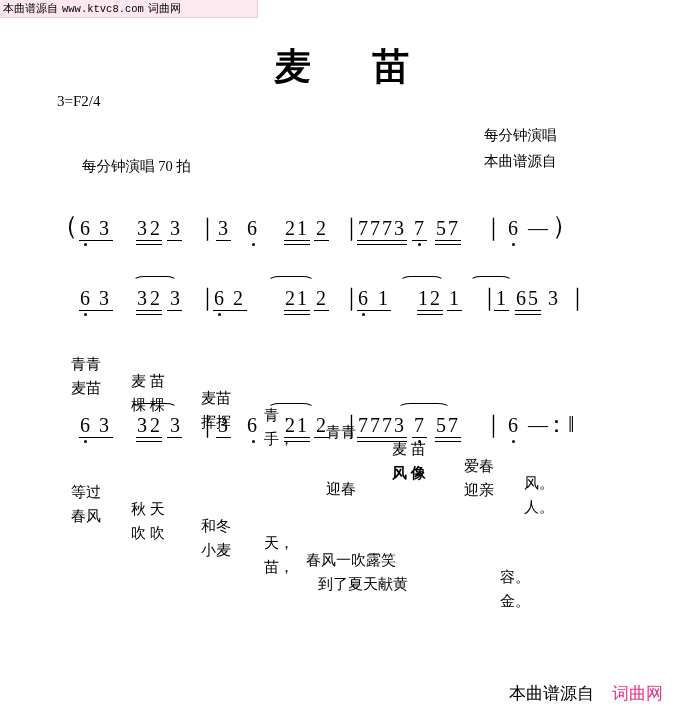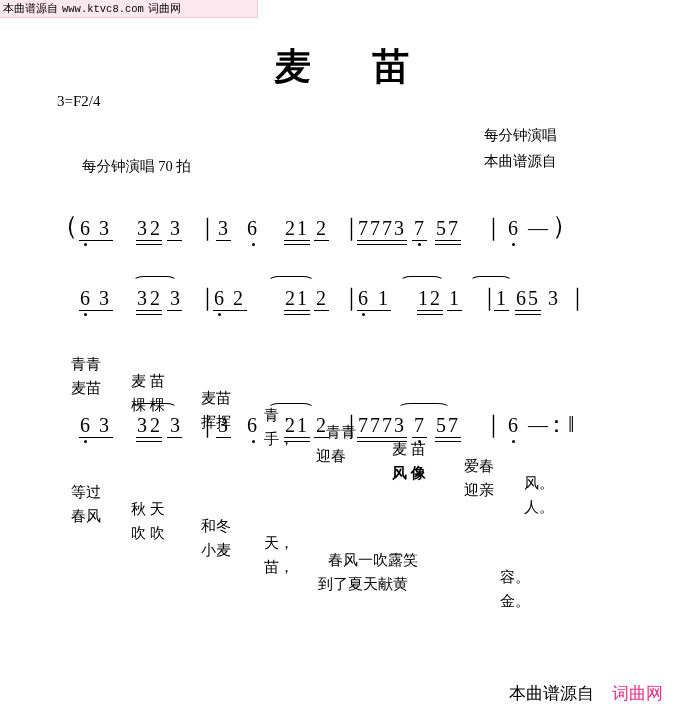--- a/index.html
+++ b/index.html
@@ -288,21 +288,21 @@
   <span class="lyr" style="left:392px;">麦 苗</span>
   <span class="lyr" style="left:464px;">爱春</span>
   <span class="lyr" style="left:524px;">风。</span>
 </div>
 
 <div class="lyrics" style="top:362px;">
   <span class="lyr" style="left:71px;">麦苗</span>
   <span class="lyr" style="left:131px;">棵 棵</span>
   <span class="lyr" style="left:201px;">挥挥</span>
   <span class="lyr" style="left:264px;">手，</span>
-  <span class="lyr" style="left:316px;">迎春</span>
+  <span class="lyr" style="left:326px;margin-top:33px;">迎春</span>
   <span class="lyr" style="left:392px;font-weight:bold;">风 像</span>
   <span class="lyr" style="left:464px;">迎亲</span>
   <span class="lyr" style="left:524px;">人。</span>
 </div>
 
 <div class="system" style="top:413px;">
 
   <span class="slur" style="left:133px; top:-10px; width:42px;"></span>
   <span class="slur" style="left:268px; top:-10px; width:44px;"></span>
   <span class="slur" style="left:398px; top:-10px; width:50px;"></span>
@@ -359,21 +359,21 @@
     <span class="tok" style="left:528px; top:2px;">—</span>
     <span class="tok bar" style="left:545px; top:0px;">：‖</span>
   </div>
 </div>
 
 <div class="lyrics" style="top:466px;">
   <span class="lyr" style="left:71px;">等过</span>
   <span class="lyr" style="left:131px;">秋 天</span>
   <span class="lyr" style="left:201px;">和冬</span>
   <span class="lyr" style="left:264px;">天，</span>
-  <span class="lyr" style="left:328px;">春风一吹露笑</span>
+  <span class="lyr" style="left:306px;">春风一吹露笑</span>
   <span class="lyr" style="left:500px;">容。</span>
 </div>
 
 <div class="lyrics" style="top:490px;">
   <span class="lyr" style="left:71px;">春风</span>
   <span class="lyr" style="left:131px;">吹 吹</span>
   <span class="lyr" style="left:201px;">小麦</span>
   <span class="lyr" style="left:264px;">苗，</span>
   <span class="lyr" style="left:318px;">到了夏天献黄</span>
   <span class="lyr" style="left:500px;">金。</span>

